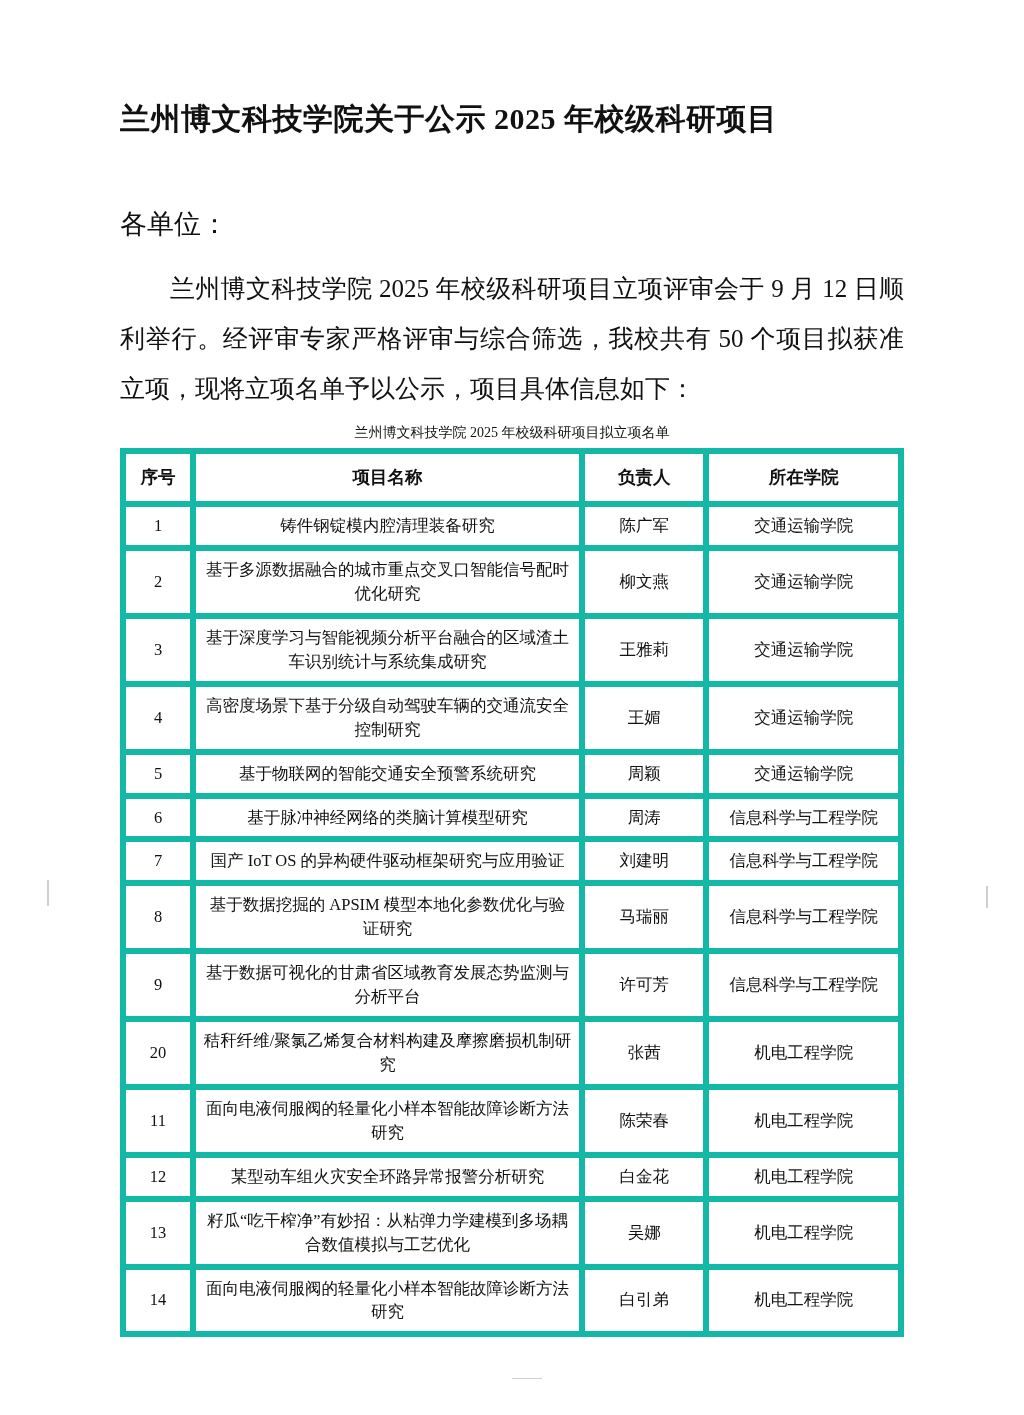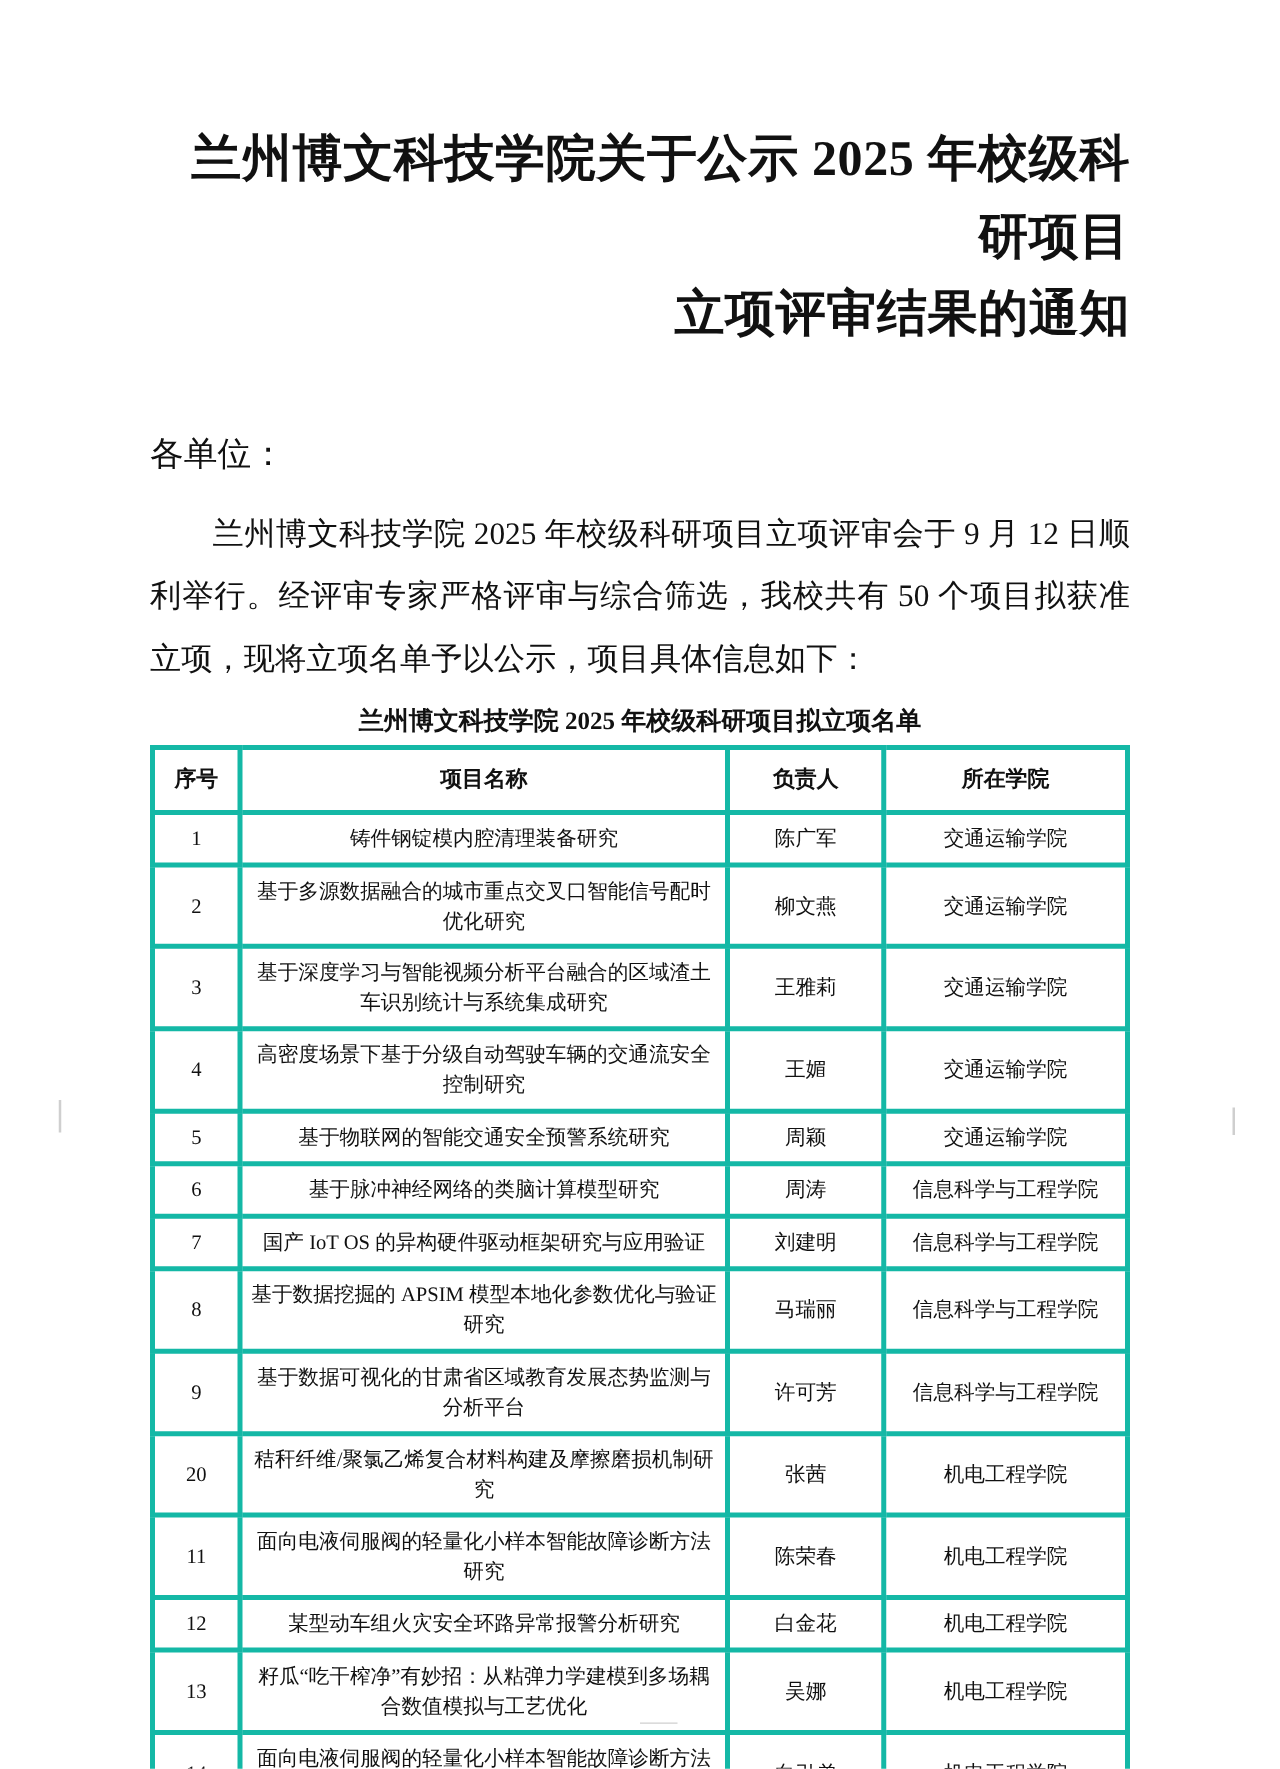--- a/index.html
+++ b/index.html
@@ -25,56 +25,56 @@
   
   .scan-mark {
     position: absolute;
     background: #cfcfcf;
   }
   .mark-left  { left: 47px;  top: 880px;  width: 2px; height: 26px; }
   .mark-right { right: 36px; top: 886px;  width: 2px; height: 22px; }
   .mark-bot   { left: 512px; bottom: 36px; width: 30px; height: 1px; }
 
   h1.doc-title {
-    font-size: 40px;
+    font-size: 30px;
     font-weight: bold;
     line-height: 1.55;
-    text-align: right;
+    text-align: left;
     margin: 0 0 56px 0;
     letter-spacing: 0.5px;
   }
   h1.doc-title .line {
     display: block;
   }
   .salutation {
     font-size: 27px;
     line-height: 1.9;
     margin: 0 0 14px 0;
   }
   .body-para {
     font-size: 25px;
     line-height: 2.0;
     text-align: justify;
     text-justify: inter-ideograph;
     margin: 0 0 10px 0;
     text-indent: 2em;
   }
   .table-caption {
-    font-size: 20px;
-    font-weight: bold;
+    font-size: 14px;
+    font-weight: normal;
     text-align: center;
     margin: 10px 0 6px 0;
   }
   table.project-table {
     border-collapse: collapse;
     width: 100%;
     table-layout: fixed;
   }
   table.project-table td, table.project-table th {
-    border: 4px solid #14b8a6;
+    border: 6px solid #14b8a6;
     padding: 7px 6px;
     font-size: 16.5px;
     line-height: 1.45;
     text-align: center;
     vertical-align: middle;
     word-break: break-word;
   }
   table.project-table thead th {
     font-weight: bold;
     font-size: 17.5px;
@@ -91,21 +91,20 @@
 <body>
 
 <div class="page">
 
   <div class="scan-mark mark-left"></div>
   <div class="scan-mark mark-right"></div>
   <div class="scan-mark mark-bot"></div>
 
   <h1 class="doc-title">
     <span class="line">兰州博文科技学院关于公示 2025 年校级科研项目</span>
-    <span class="line">立项评审结果的通知</span>
   </h1>
 
   <p class="salutation">各单位：</p>
 
   <p class="body-para">兰州博文科技学院 2025 年校级科研项目立项评审会于 9 月 12 日顺利举行。经评审专家严格评审与综合筛选，我校共有 50 个项目拟获准立项，现将立项名单予以公示，项目具体信息如下：</p>
 
   <div class="table-caption">兰州博文科技学院 2025 年校级科研项目拟立项名单</div>
 
   <table class="project-table">
     <colgroup>

